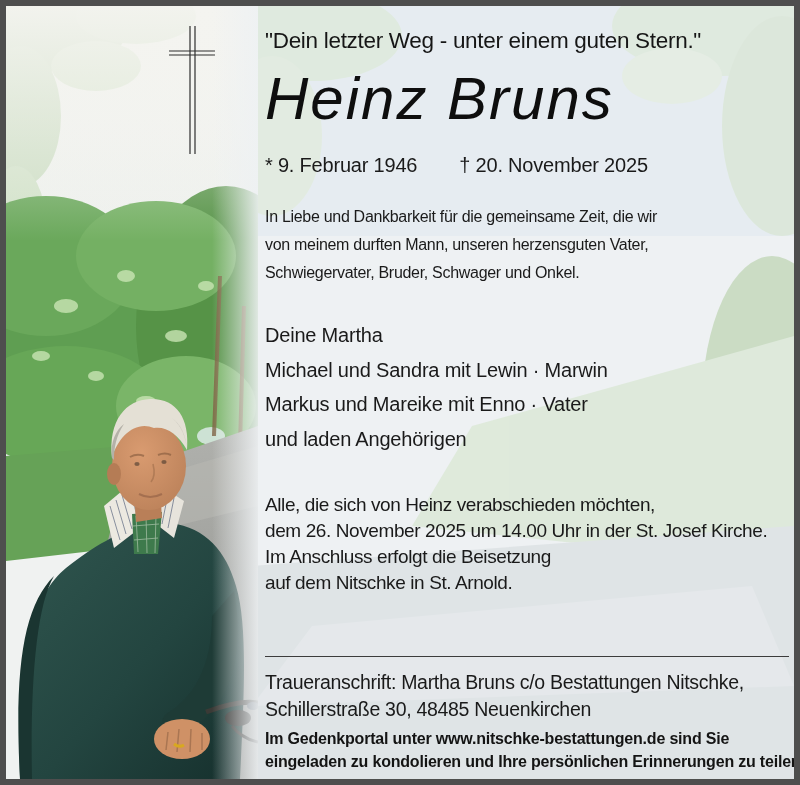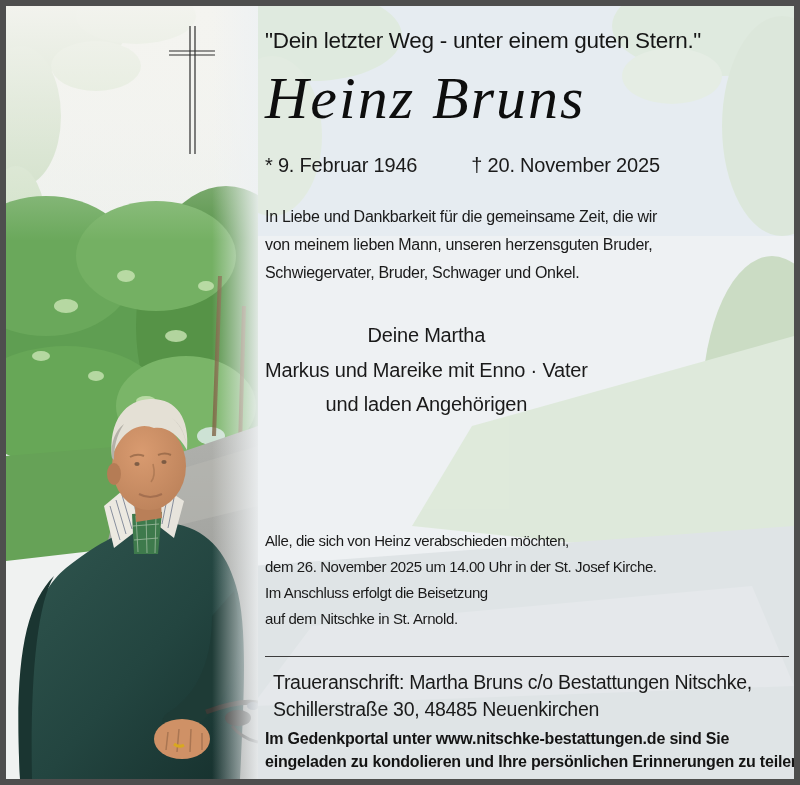--- a/index.html
+++ b/index.html
@@ -17,33 +17,33 @@
   .watermark{position:absolute;left:246px;top:0;width:542px;height:773px;pointer-events:none;}
   
   .photo{position:absolute;left:0;top:0;width:252px;height:773px;}
   .photo svg,.watermark svg{display:block;width:100%;height:100%;}
   
   .content{position:absolute;left:253px;top:0;width:535px;height:773px;}
   .content > div{position:absolute;left:6px;white-space:nowrap;}
   .quote{top:22px;font-size:22.5px;letter-spacing:-0.3px;color:#161616;}
   .name{
     top:58px;
-    font-family:Liberation Serif, serif;
+    font-family:Liberation Sans, sans-serif;
     font-style:italic;
     font-size:60px;
     letter-spacing:2px;
     color:#0e0e0e;
   }
   .dates{top:148px;font-size:20px;letter-spacing:-0.2px;}
-  .dates .death{margin-left:54px;}
+  .dates .death{margin-left:42px;}
   .intro{top:197px;font-size:16px;line-height:28px;letter-spacing:-0.3px;}
-  .family{top:312px;font-size:20px;line-height:34.5px;letter-spacing:-0.2px;text-align:center;}
-  .invitation{top:522px;font-size:15px;line-height:26px;letter-spacing:-0.4px;}
+  .family{top:312px;font-size:20px;line-height:34.5px;letter-spacing:-0.2px;}
+  .invitation{top:486px;font-size:19px;line-height:26px;letter-spacing:-0.4px;}
   .divider{top:650px;width:524px;border-top:1.5px solid #3c3c3c;}
-  .address{top:663px;font-size:19.5px;line-height:27px;letter-spacing:-0.3px;margin-left:8px;}
+  .address{top:663px;font-size:19.5px;line-height:27px;letter-spacing:-0.3px;}
   .footer{top:721px;font-size:16px;line-height:23px;font-weight:bold;letter-spacing:-0.2px;color:#141414;}
 </style>
 </head>
 <body>
 
 <div class="card">
 
   <div class="watermark">
     <svg viewBox="0 0 542 773" preserveAspectRatio="none" aria-hidden="true">
       <rect x="0" y="0" width="542" height="773" fill="#eef1f3"></rect>
@@ -221,26 +221,27 @@
     <div class="quote">"Dein letzter Weg - unter einem guten Stern."</div>
 
     <div class="name">Heinz Bruns</div>
 
     <div class="dates">
       <span class="birth">* 9. Februar 1946</span><span class="death">† 20. November 2025</span>
     </div>
 
     <div class="intro">
       <div>In Liebe und Dankbarkeit für die gemeinsame Zeit, die wir</div>
-      <div>von meinem lieben Mann, unseren herzensguten Bruder,</div>
+      <div>von meinem durften Mann, unseren herzensguten Vater,</div>
       <div>Schwiegervater, Bruder, Schwager und Onkel.</div>
     </div>
 
     <div class="family">
       <div>Deine Martha</div>
+      <div>Michael und Sandra mit Lewin · Marwin</div>
       <div>Markus und Mareike mit Enno · Vater</div>
       <div>und laden Angehörigen</div>
     </div>
 
     <div class="invitation">
       <div>Alle, die sich von Heinz verabschieden möchten,</div>
       <div>dem 26. November 2025 um 14.00 Uhr in der St. Josef Kirche.</div>
       <div>Im Anschluss erfolgt die Beisetzung</div>
       <div>auf dem Nitschke in St. Arnold.</div>
     </div>

